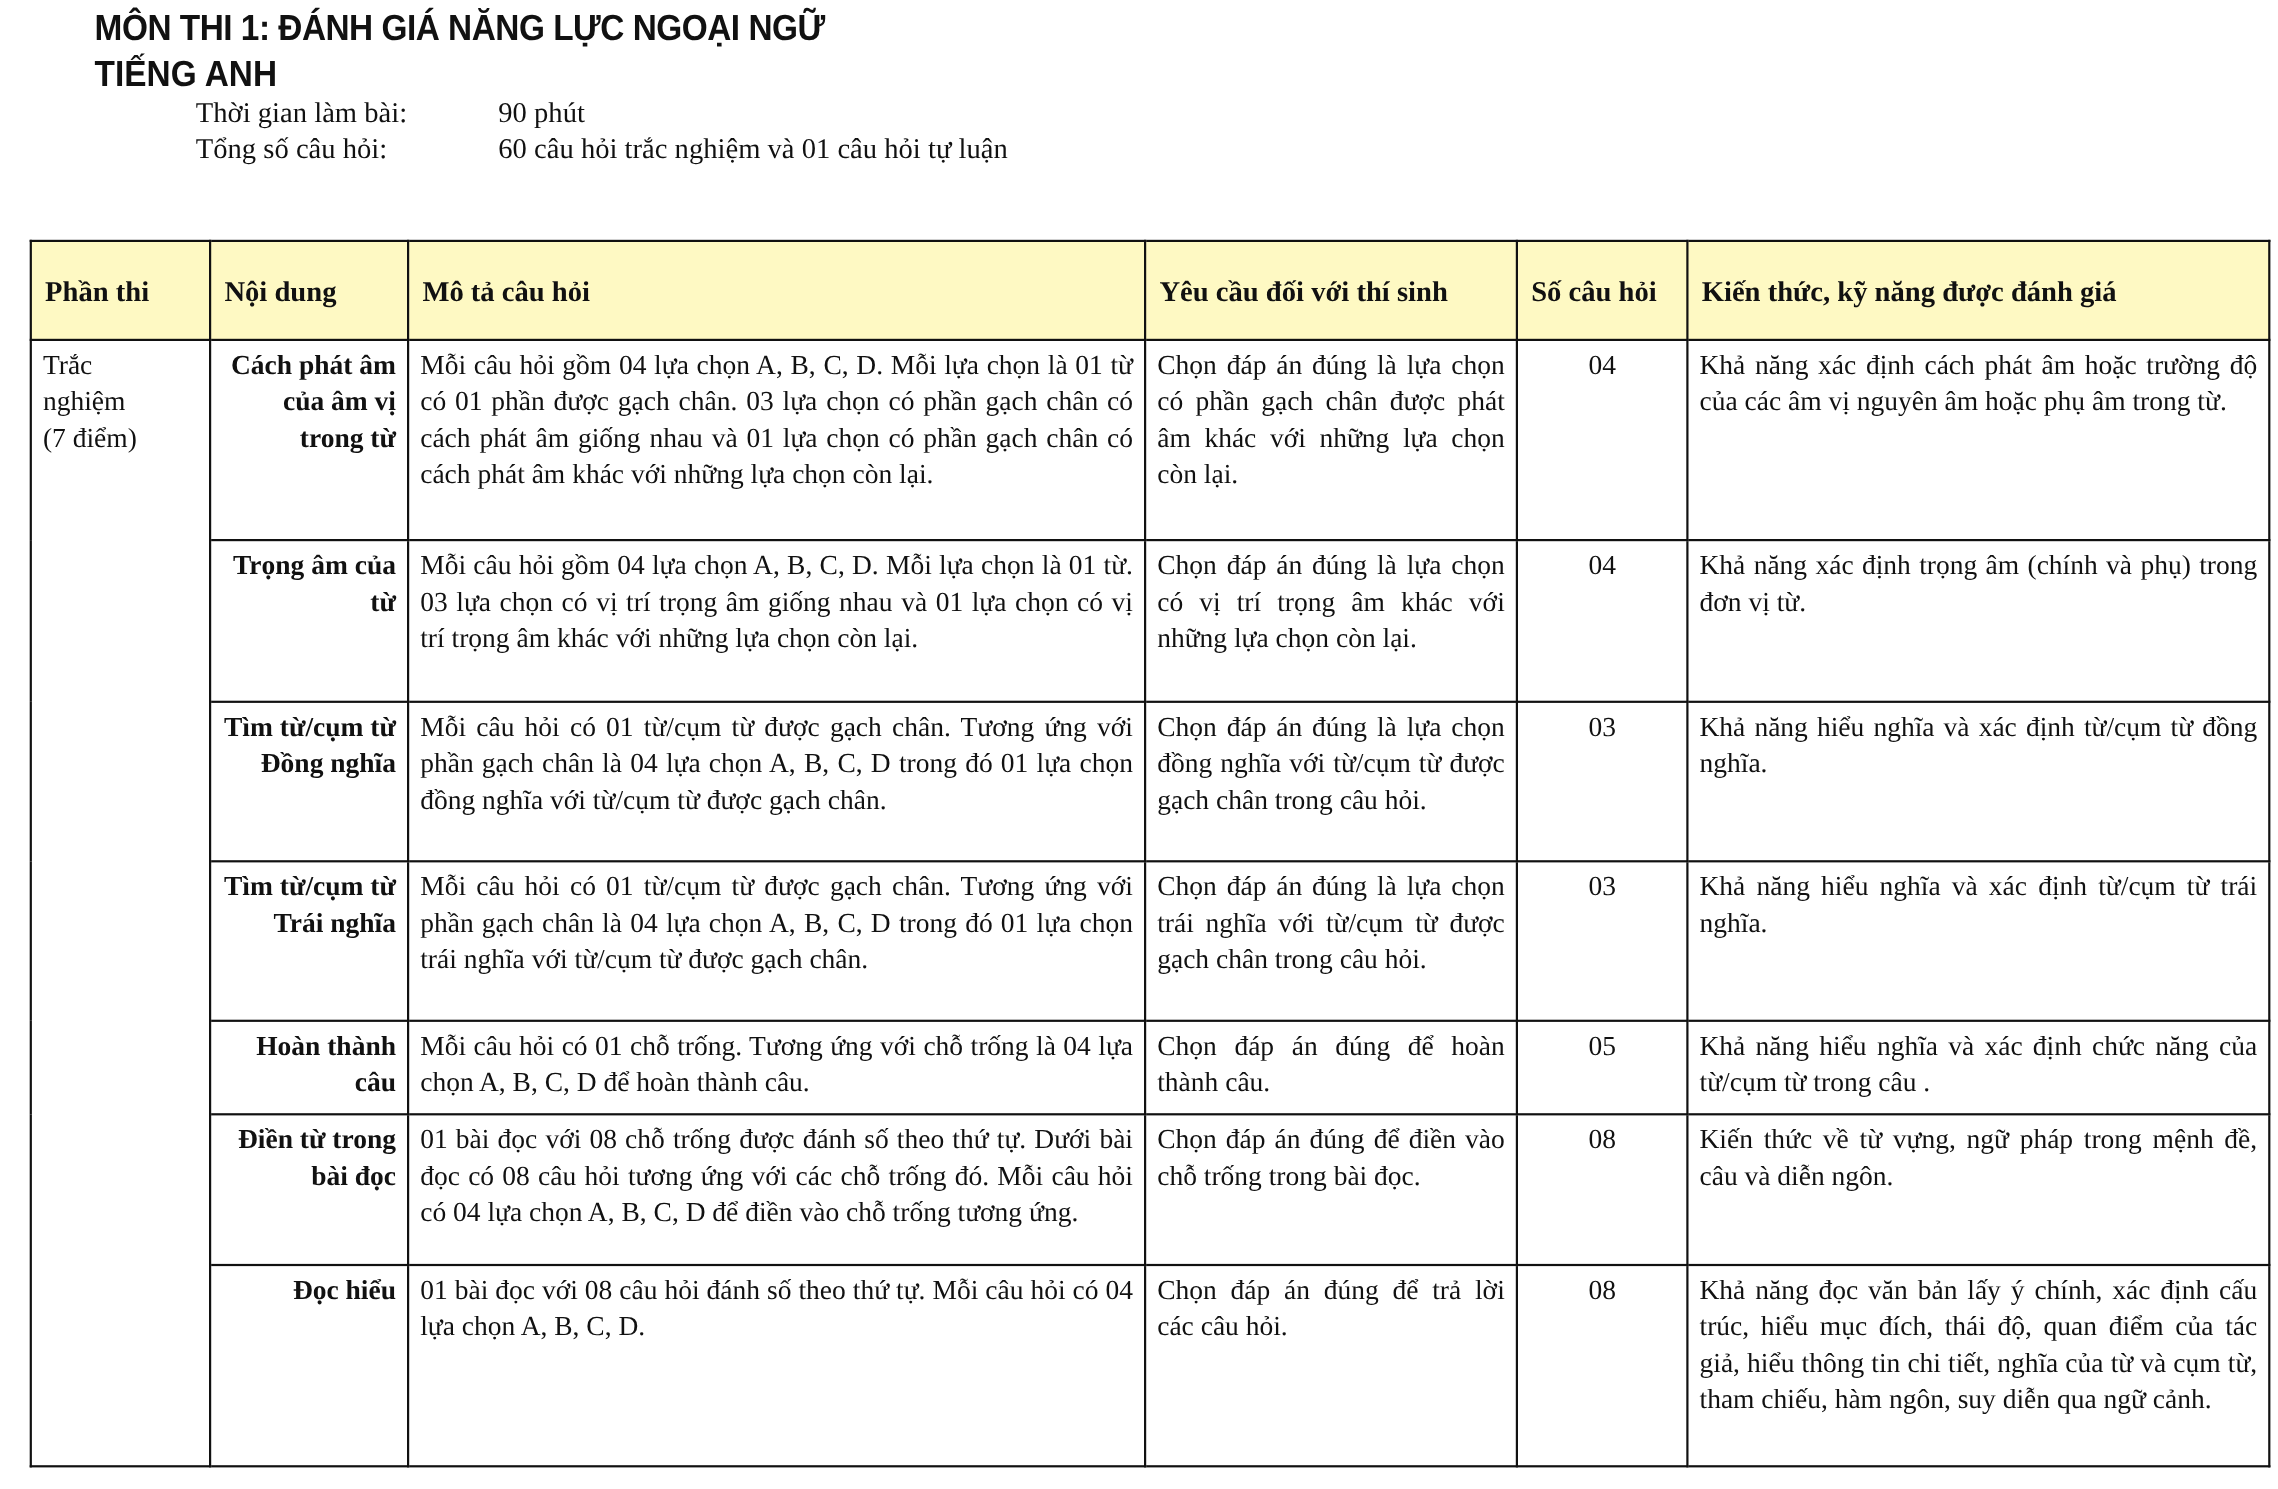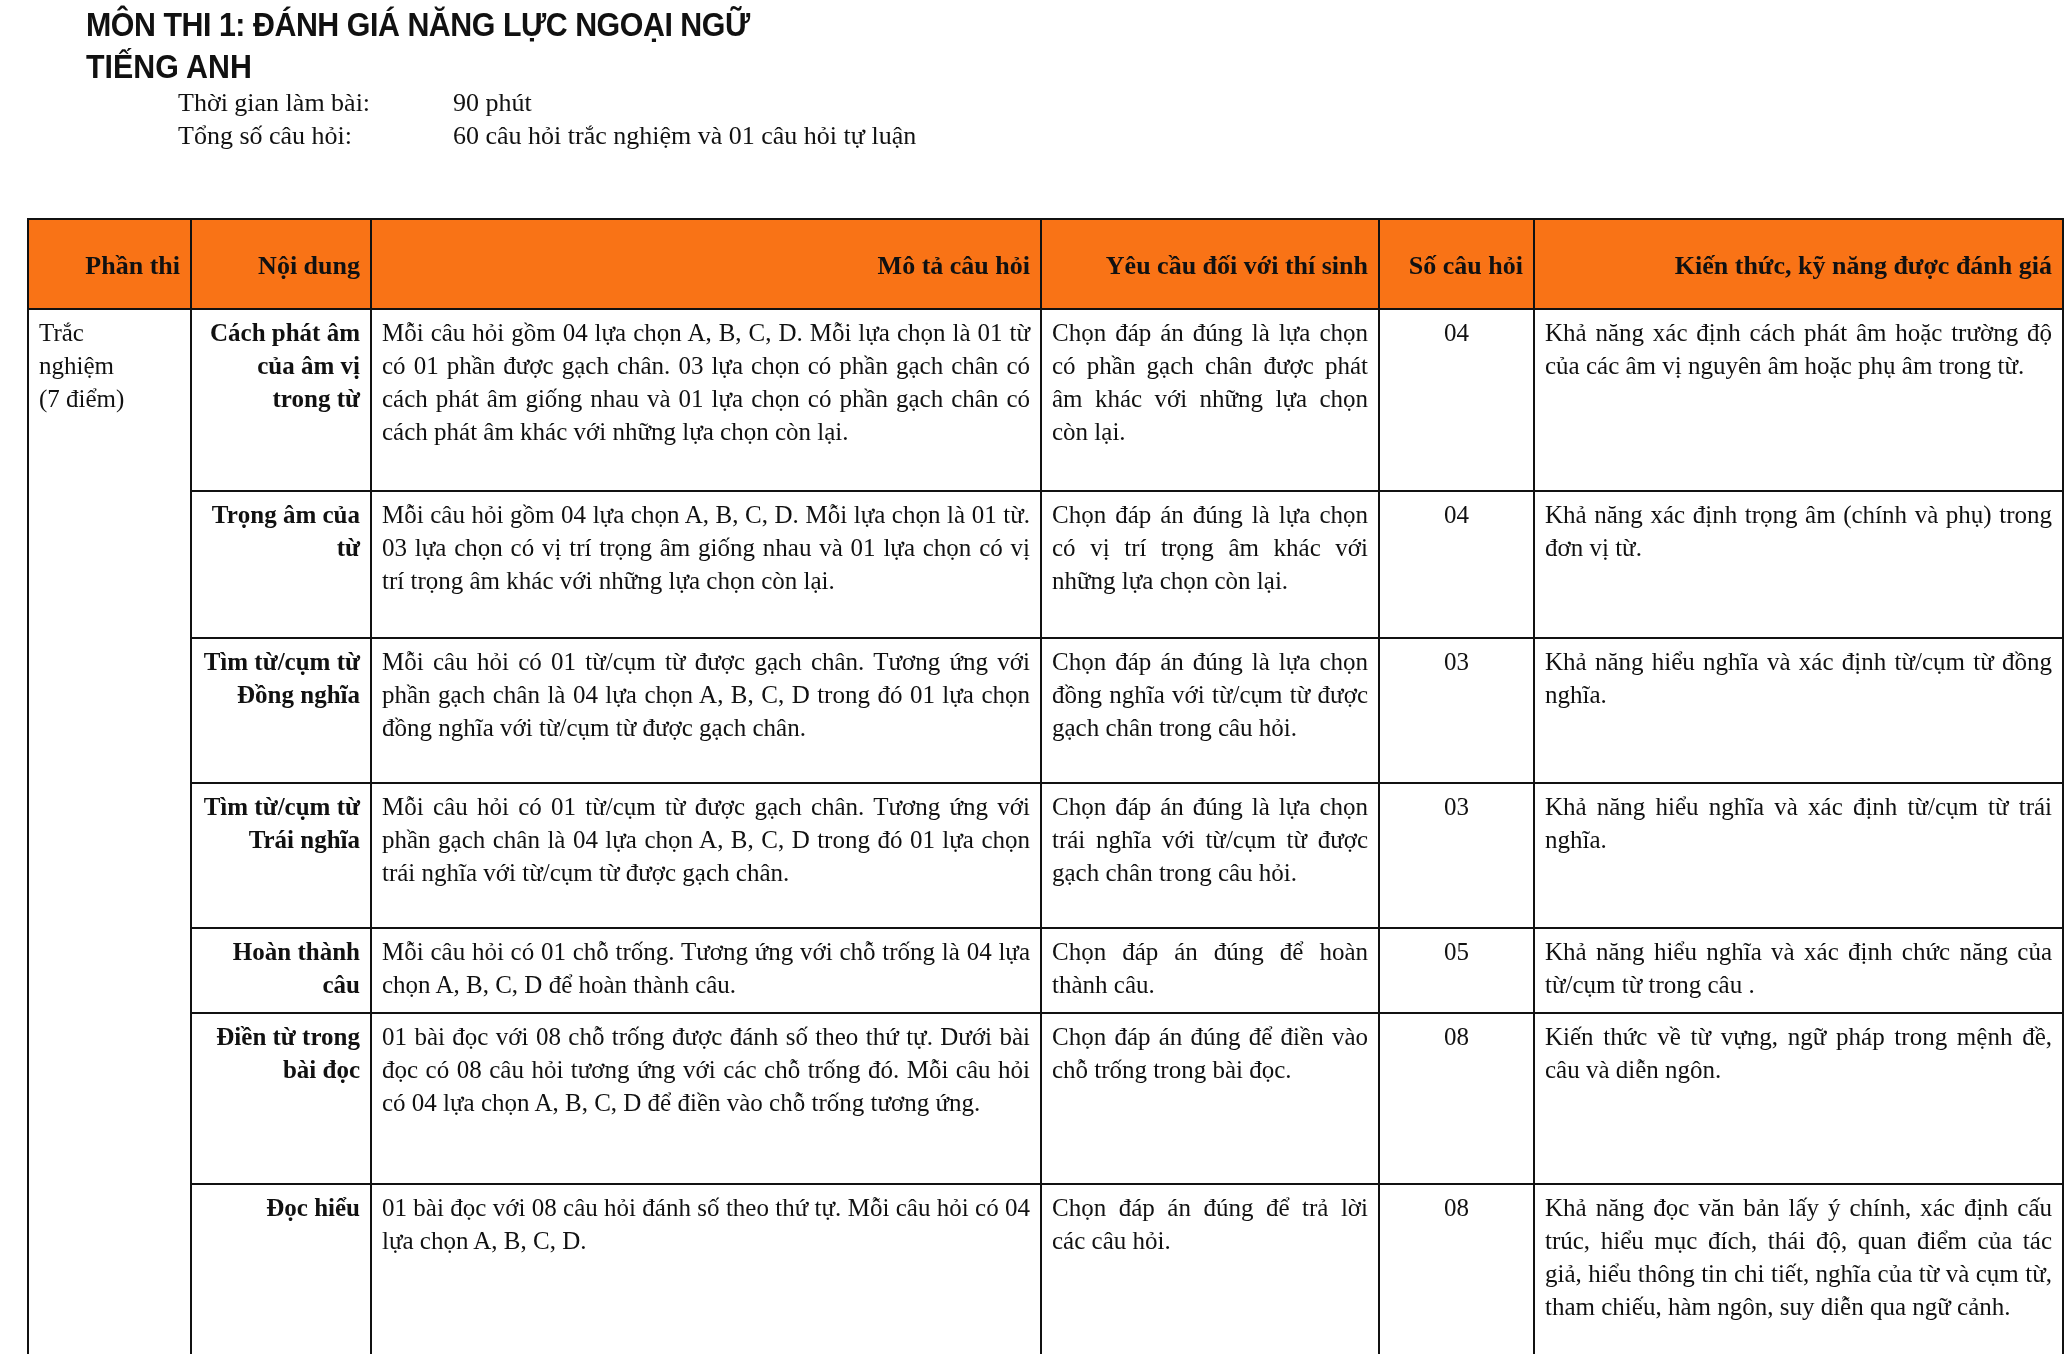--- a/index.html
+++ b/index.html
@@ -27,21 +27,21 @@
   .meta-label { width: 275px; }
   table.spec {
     position: absolute; left: 27px; top: 218px;
     width: 2035px; border-collapse: collapse; table-layout: fixed;
     font-size: 25px; line-height: 33px;
   }
   table.spec th, table.spec td {
     border: 2px solid #111; vertical-align: top; padding: 6px 10px 4px 10px;
   }
   table.spec th {
-    background: #f97316; font-weight: bold; text-align: right; vertical-align: middle;
+    background: #fef9c3; font-weight: bold; text-align: left; vertical-align: middle;
     height: 78px; font-size: 26px; padding-left: 12px;
   }
   td.content { font-weight: bold; text-align: right; }
   td.desc, td.req, td.skill { text-align: justify; }
   td.count { text-align: center; }
   .section-cell { padding-left: 8px; }
 </style>
 </head>
 <body>
 
@@ -112,21 +112,21 @@
       <td class="count">03</td>
       <td class="skill">Khả năng hiểu nghĩa và xác định từ/cụm từ trái nghĩa.</td>
     </tr>
     <tr style="height:85px">
       <td class="content">Hoàn thành câu</td>
       <td class="desc">Mỗi câu hỏi có 01 chỗ trống. Tương ứng với chỗ trống là 04 lựa chọn A, B, C, D để hoàn thành câu.</td>
       <td class="req">Chọn đáp án đúng để hoàn thành câu.</td>
       <td class="count">05</td>
       <td class="skill">Khả năng hiểu nghĩa và xác định chức năng của từ/cụm từ trong câu .</td>
     </tr>
-    <tr style="height:171px">
+    <tr style="height:137px">
       <td class="content">Điền từ trong bài đọc</td>
       <td class="desc">01 bài đọc với 08 chỗ trống được đánh số theo thứ tự. Dưới bài đọc có 08 câu hỏi tương ứng với các chỗ trống đó. Mỗi câu hỏi có 04 lựa chọn A, B, C, D để điền vào chỗ trống tương ứng.</td>
       <td class="req">Chọn đáp án đúng để điền vào chỗ trống trong bài đọc.</td>
       <td class="count">08</td>
       <td class="skill">Kiến thức về từ vựng, ngữ pháp trong mệnh đề, câu và diễn ngôn.</td>
     </tr>
     <tr style="height:183px">
       <td class="content">Đọc hiểu</td>
       <td class="desc">01 bài đọc với 08 câu hỏi đánh số theo thứ tự. Mỗi câu hỏi có 04 lựa chọn A, B, C, D.</td>
       <td class="req">Chọn đáp án đúng để trả lời các câu hỏi.</td>

